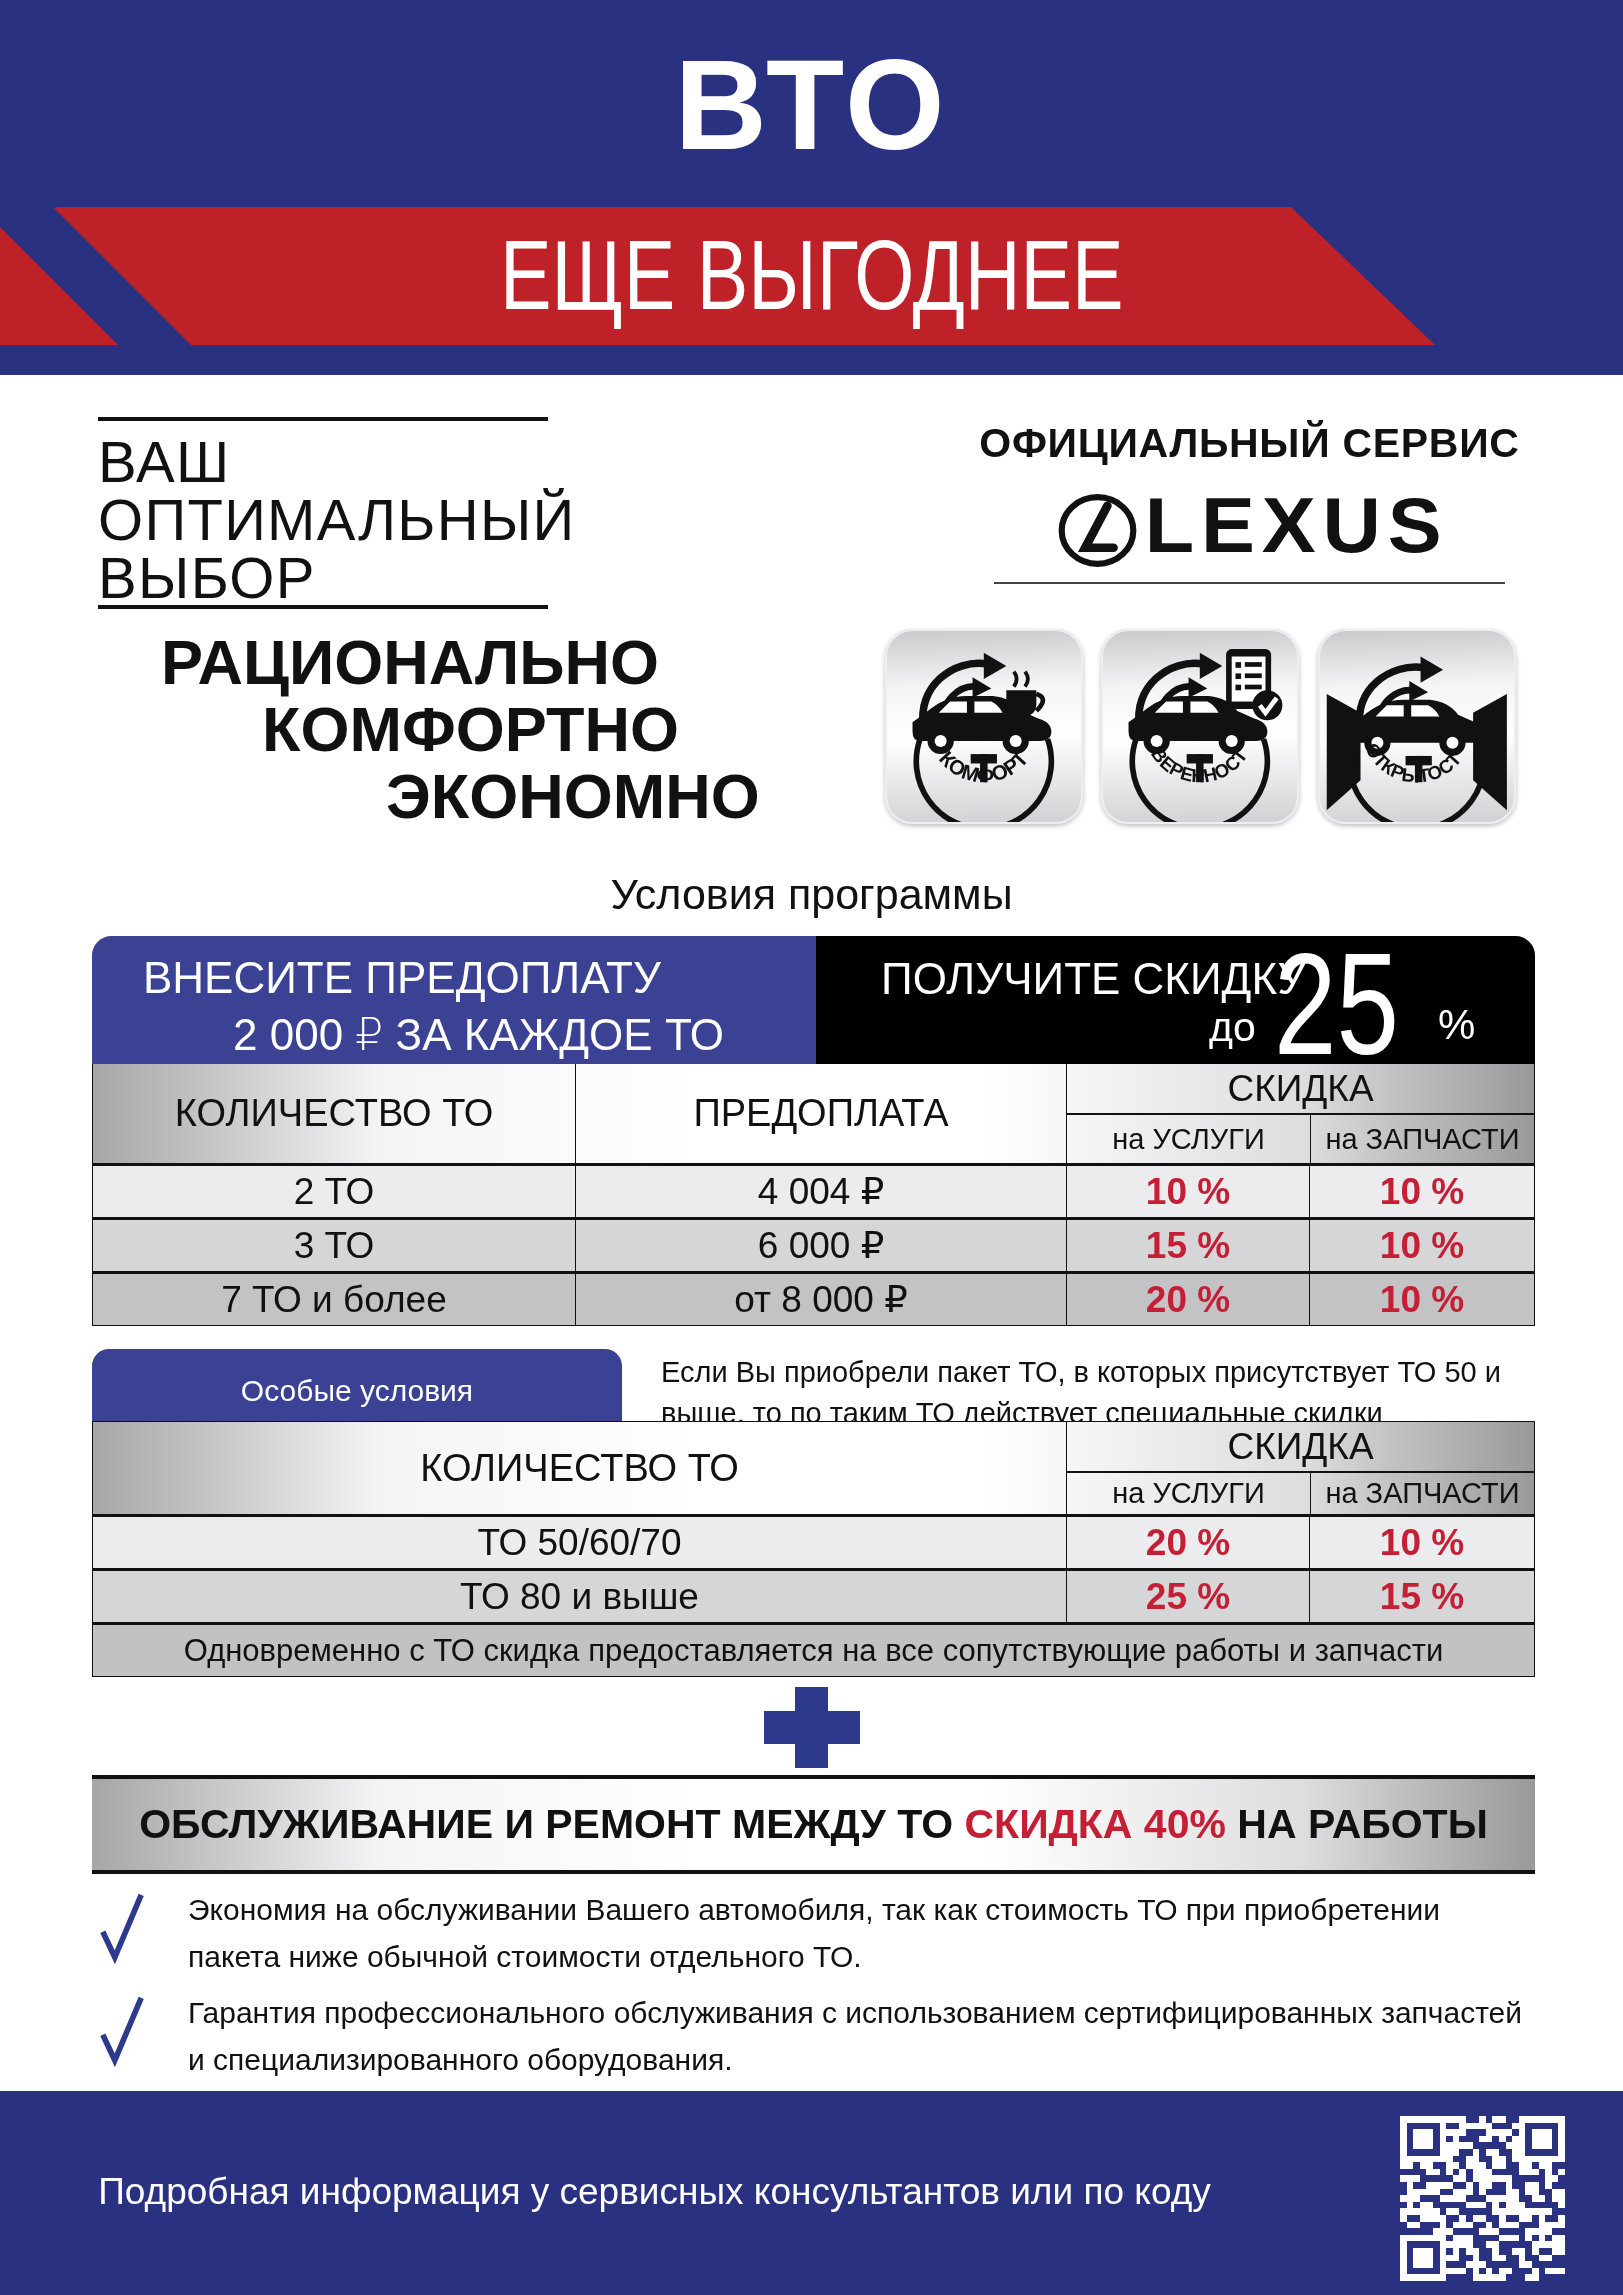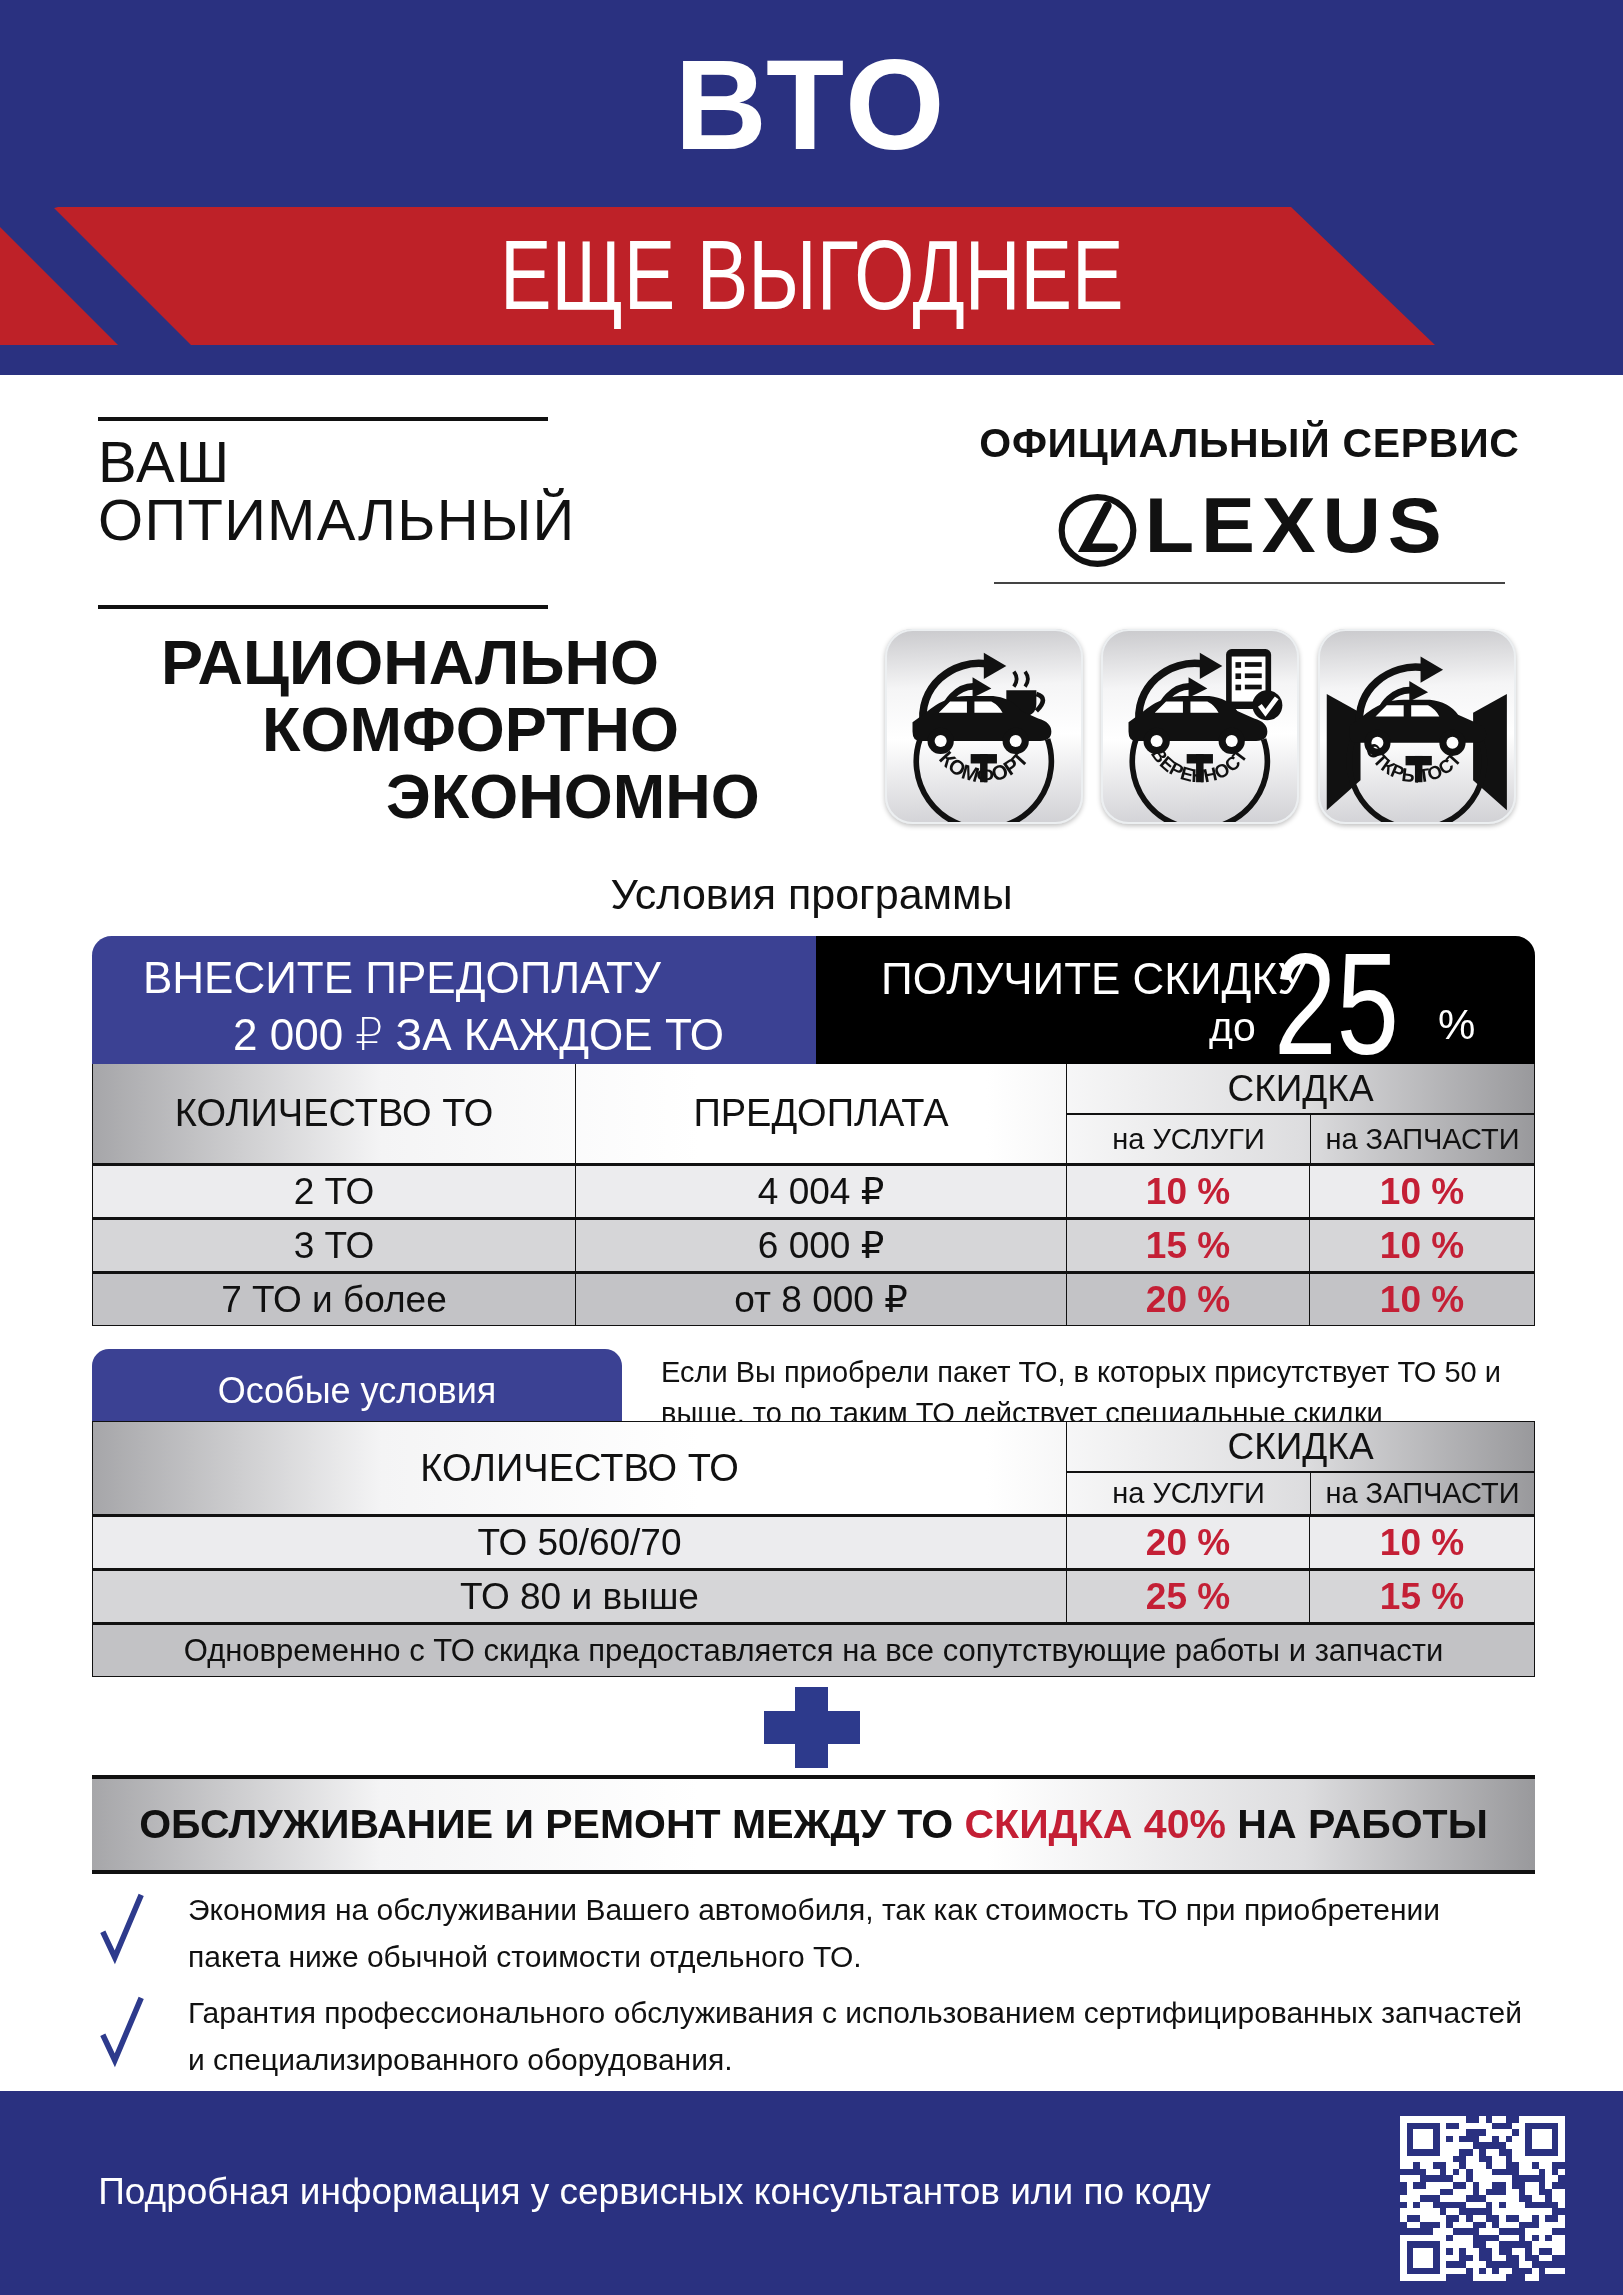--- a/index.html
+++ b/index.html
@@ -68,21 +68,21 @@
   .subs{flex:1;display:grid;grid-template-columns:243px 1fr;}
   .sub{display:flex;align-items:center;justify-content:center;font-size:29px;box-sizing:border-box;}
   .trow{display:grid;border-top:3.3px solid #111;height:51px;}
   .t1 .trow{grid-template-columns:482px 491px 243px 1fr;}
   .tcell{display:flex;align-items:center;justify-content:center;font-size:37px;box-sizing:border-box;}
   .pct-red{color:#c41f35;font-weight:700;}
   .bg-a{background:#ececee;} .bg-b{background:#d6d6d8;} .bg-c{background:#c3c3c6;}
 
   .special{position:absolute;left:92px;top:1349px;width:530px;height:84px;background:#3b4193;
            border-radius:17px 17px 0 0;color:#fff;display:flex;align-items:center;justify-content:center;
-           font-size:36px;font-weight:300;}
+           font-size:30px;font-weight:300;}
   .special-text{position:absolute;left:661px;top:1352px;width:880px;font-size:29px;line-height:41px;}
 
   .t2{position:absolute;left:92px;top:1421px;width:1443px;border:1.3px solid #111;box-sizing:border-box;}
   .t2h{height:92px;display:grid;grid-template-columns:973px 1fr;}
   .t2 .trow{grid-template-columns:973px 243px 1fr;}
   .note-row{border-top:3.3px solid #111;height:51px;display:flex;align-items:center;justify-content:center;
             font-size:31px;background:#c2c2c5;}
 
   
   .plus{position:absolute;left:764px;top:1687px;width:96px;height:81px;}
@@ -116,20 +116,21 @@
     <div class="vto">ВТО</div>
     <div class="ribbon"></div>
     <div class="stripe"></div>
     <div class="ribbon-text"><span>ЕЩЕ ВЫГОДНЕЕ</span></div>
   </div>
 
   <div class="rule" style="top:417px;"></div>
   <div class="choice">
     <div>ВАШ</div>
     <div>ОПТИМАЛЬНЫЙ</div>
+    <div>ВЫБОР</div>
   </div>
   <div class="rule" style="top:605px;"></div>
   <div class="values">
     <div>РАЦИОНАЛЬНО</div>
     <div>КОМФОРТНО</div>
     <div>ЭКОНОМНО</div>
   </div>
 
   <div class="brand">
     <div class="official">ОФИЦИАЛЬНЫЙ СЕРВИС</div>

